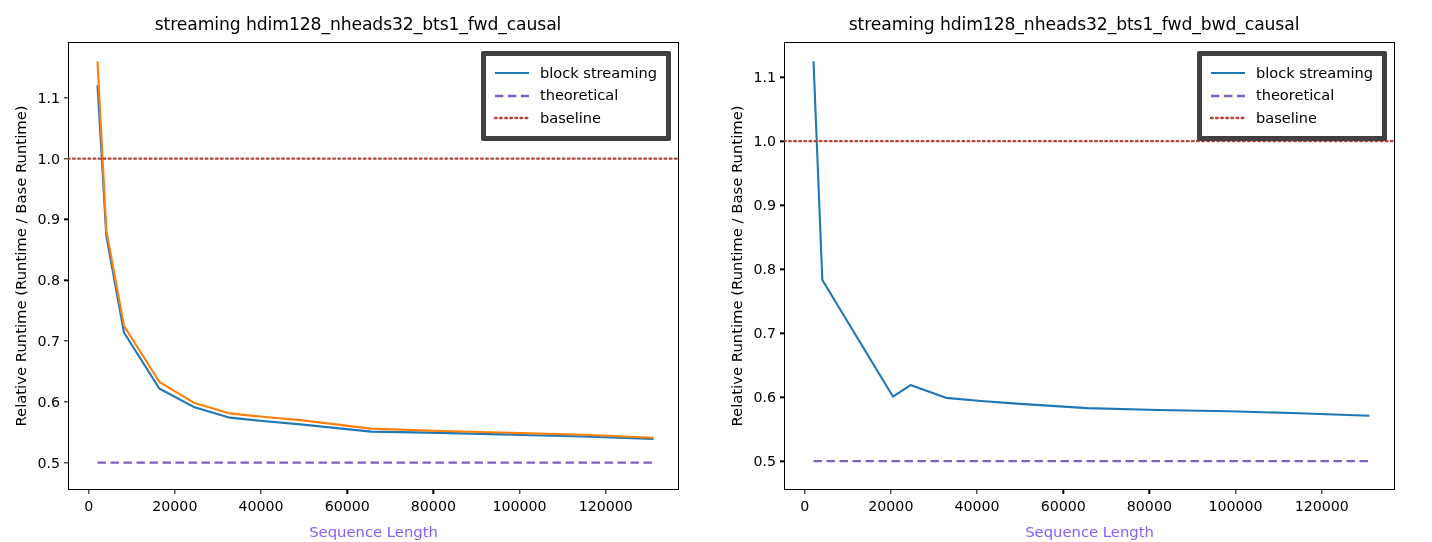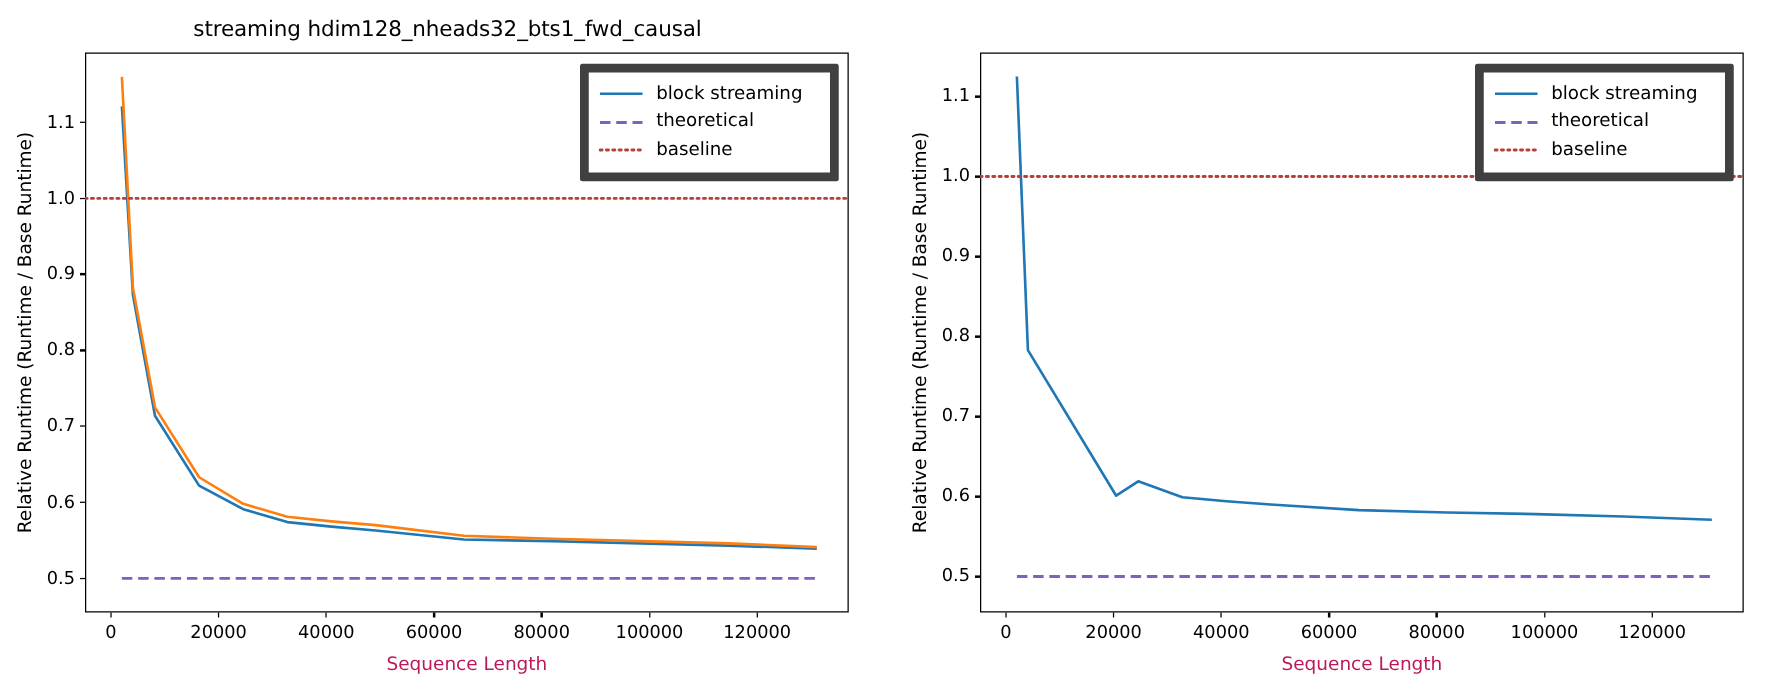--- a/index.html
+++ b/index.html
@@ -78,41 +78,41 @@
     position: absolute;
     width: 1.35px;
     height: 4.2px;
     background: #000000;
     transform: translateX(-50%);
   }
   .xaxis-label {
     position: absolute;
     text-align: center;
     font-size: 14.8px;
-    color: #be185d;
+    color: #8b5cf6;
     white-space: nowrap;
     transform: translateX(-50%);
   }
   .yaxis-label {
     position: absolute;
     font-size: 14.8px;
     color: #000000;
     white-space: nowrap;
     transform-origin: 50% 50%;
     transform: translate(-50%, -50%) rotate(-90deg);
   }
 
   
   .legend-box {
     position: absolute;
     box-sizing: border-box;
-    border: 7px solid #404040;
+    border: 5px solid #404040;
     background: #ffffff;
     border-radius: 2px;
-    padding: 6px 22px 6px 8px;
+    padding: 6px 9px 6px 8px;
   }
   .legend-row {
     display: flex;
     align-items: center;
     height: 22.5px;
   }
   .legend-sample {
     width: 36px;
     height: 14px;
     margin-right: 10px;
@@ -202,20 +202,21 @@
             <svg width="36" height="14">
               <line x1="1" y1="7" x2="35" y2="7" stroke="#b5413a" stroke-width="2.3" stroke-linecap="round" stroke-dasharray="1.7,3.4"></line>
             </svg>
           </span>
           <span class="legend-text">baseline</span>
         </div>
       </div>
   </div>
 
   <div class="panel" id="panel-right">
+    <div class="axes-title">streaming hdim128_nheads32_bts1_fwd_bwd_causal</div>
     <div class="axes-frame" id="frame-right" style="left: 68px; top: 30px; width: 611px; height: 448px;"></div>
     <svg class="plot-svg" id="svg-right" width="716" height="542" style="left: 0px; top: 0px;">
         <defs>
           <clipPath id="clip-1">
             <rect x="68" y="30" width="611" height="448"></rect>
           </clipPath>
         </defs>
         <g clip-path="url(#clip-1)">
           <polyline points="97.51,49.20 106.33,268.08 176.93,384.56 194.58,373.04 229.88,385.84 265.17,389.04 300.47,391.60 371.07,396.08 441.67,398.00 512.26,399.28 582.86,401.20 653.46,403.76" fill="none" stroke="#1f77b4" stroke-width="2.1" stroke-linejoin="round" stroke-linecap="butt"></polyline>
           <polyline points="97.51,449.20 653.46,449.20" fill="none" stroke="#7f5fbf" stroke-width="2.3" stroke-linejoin="round" stroke-linecap="butt" stroke-dasharray="8.4,4.6"></polyline>

